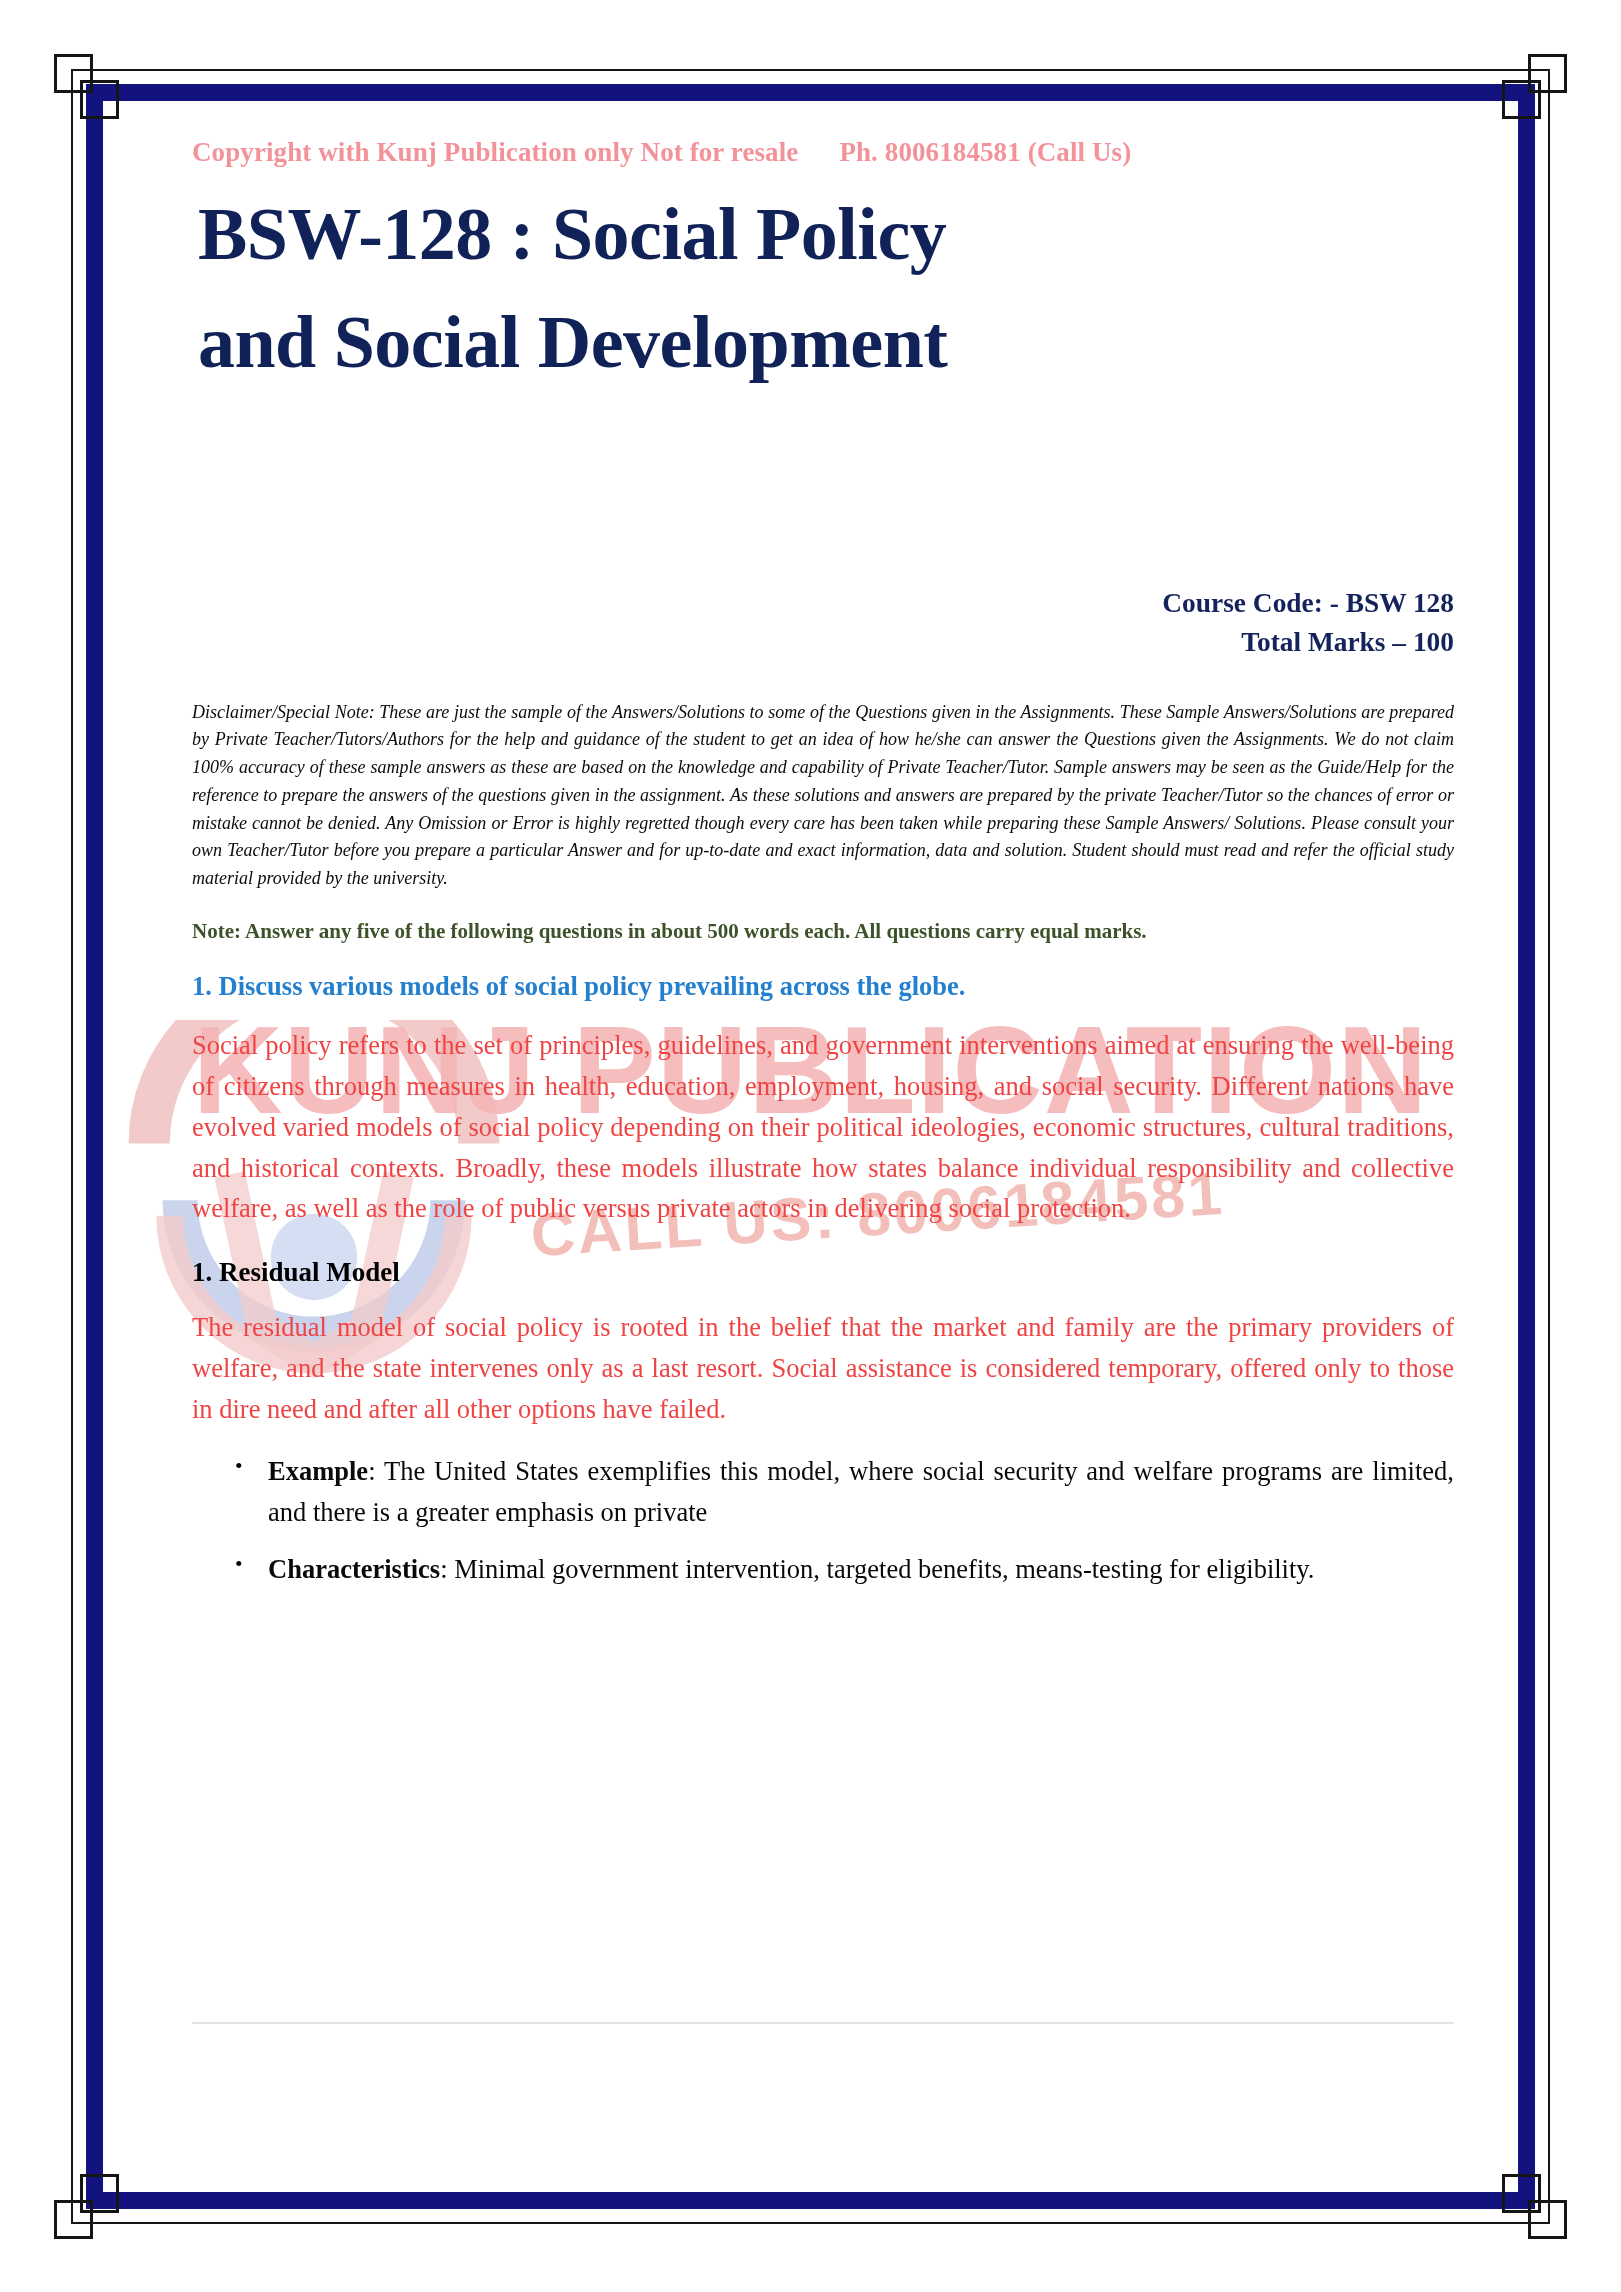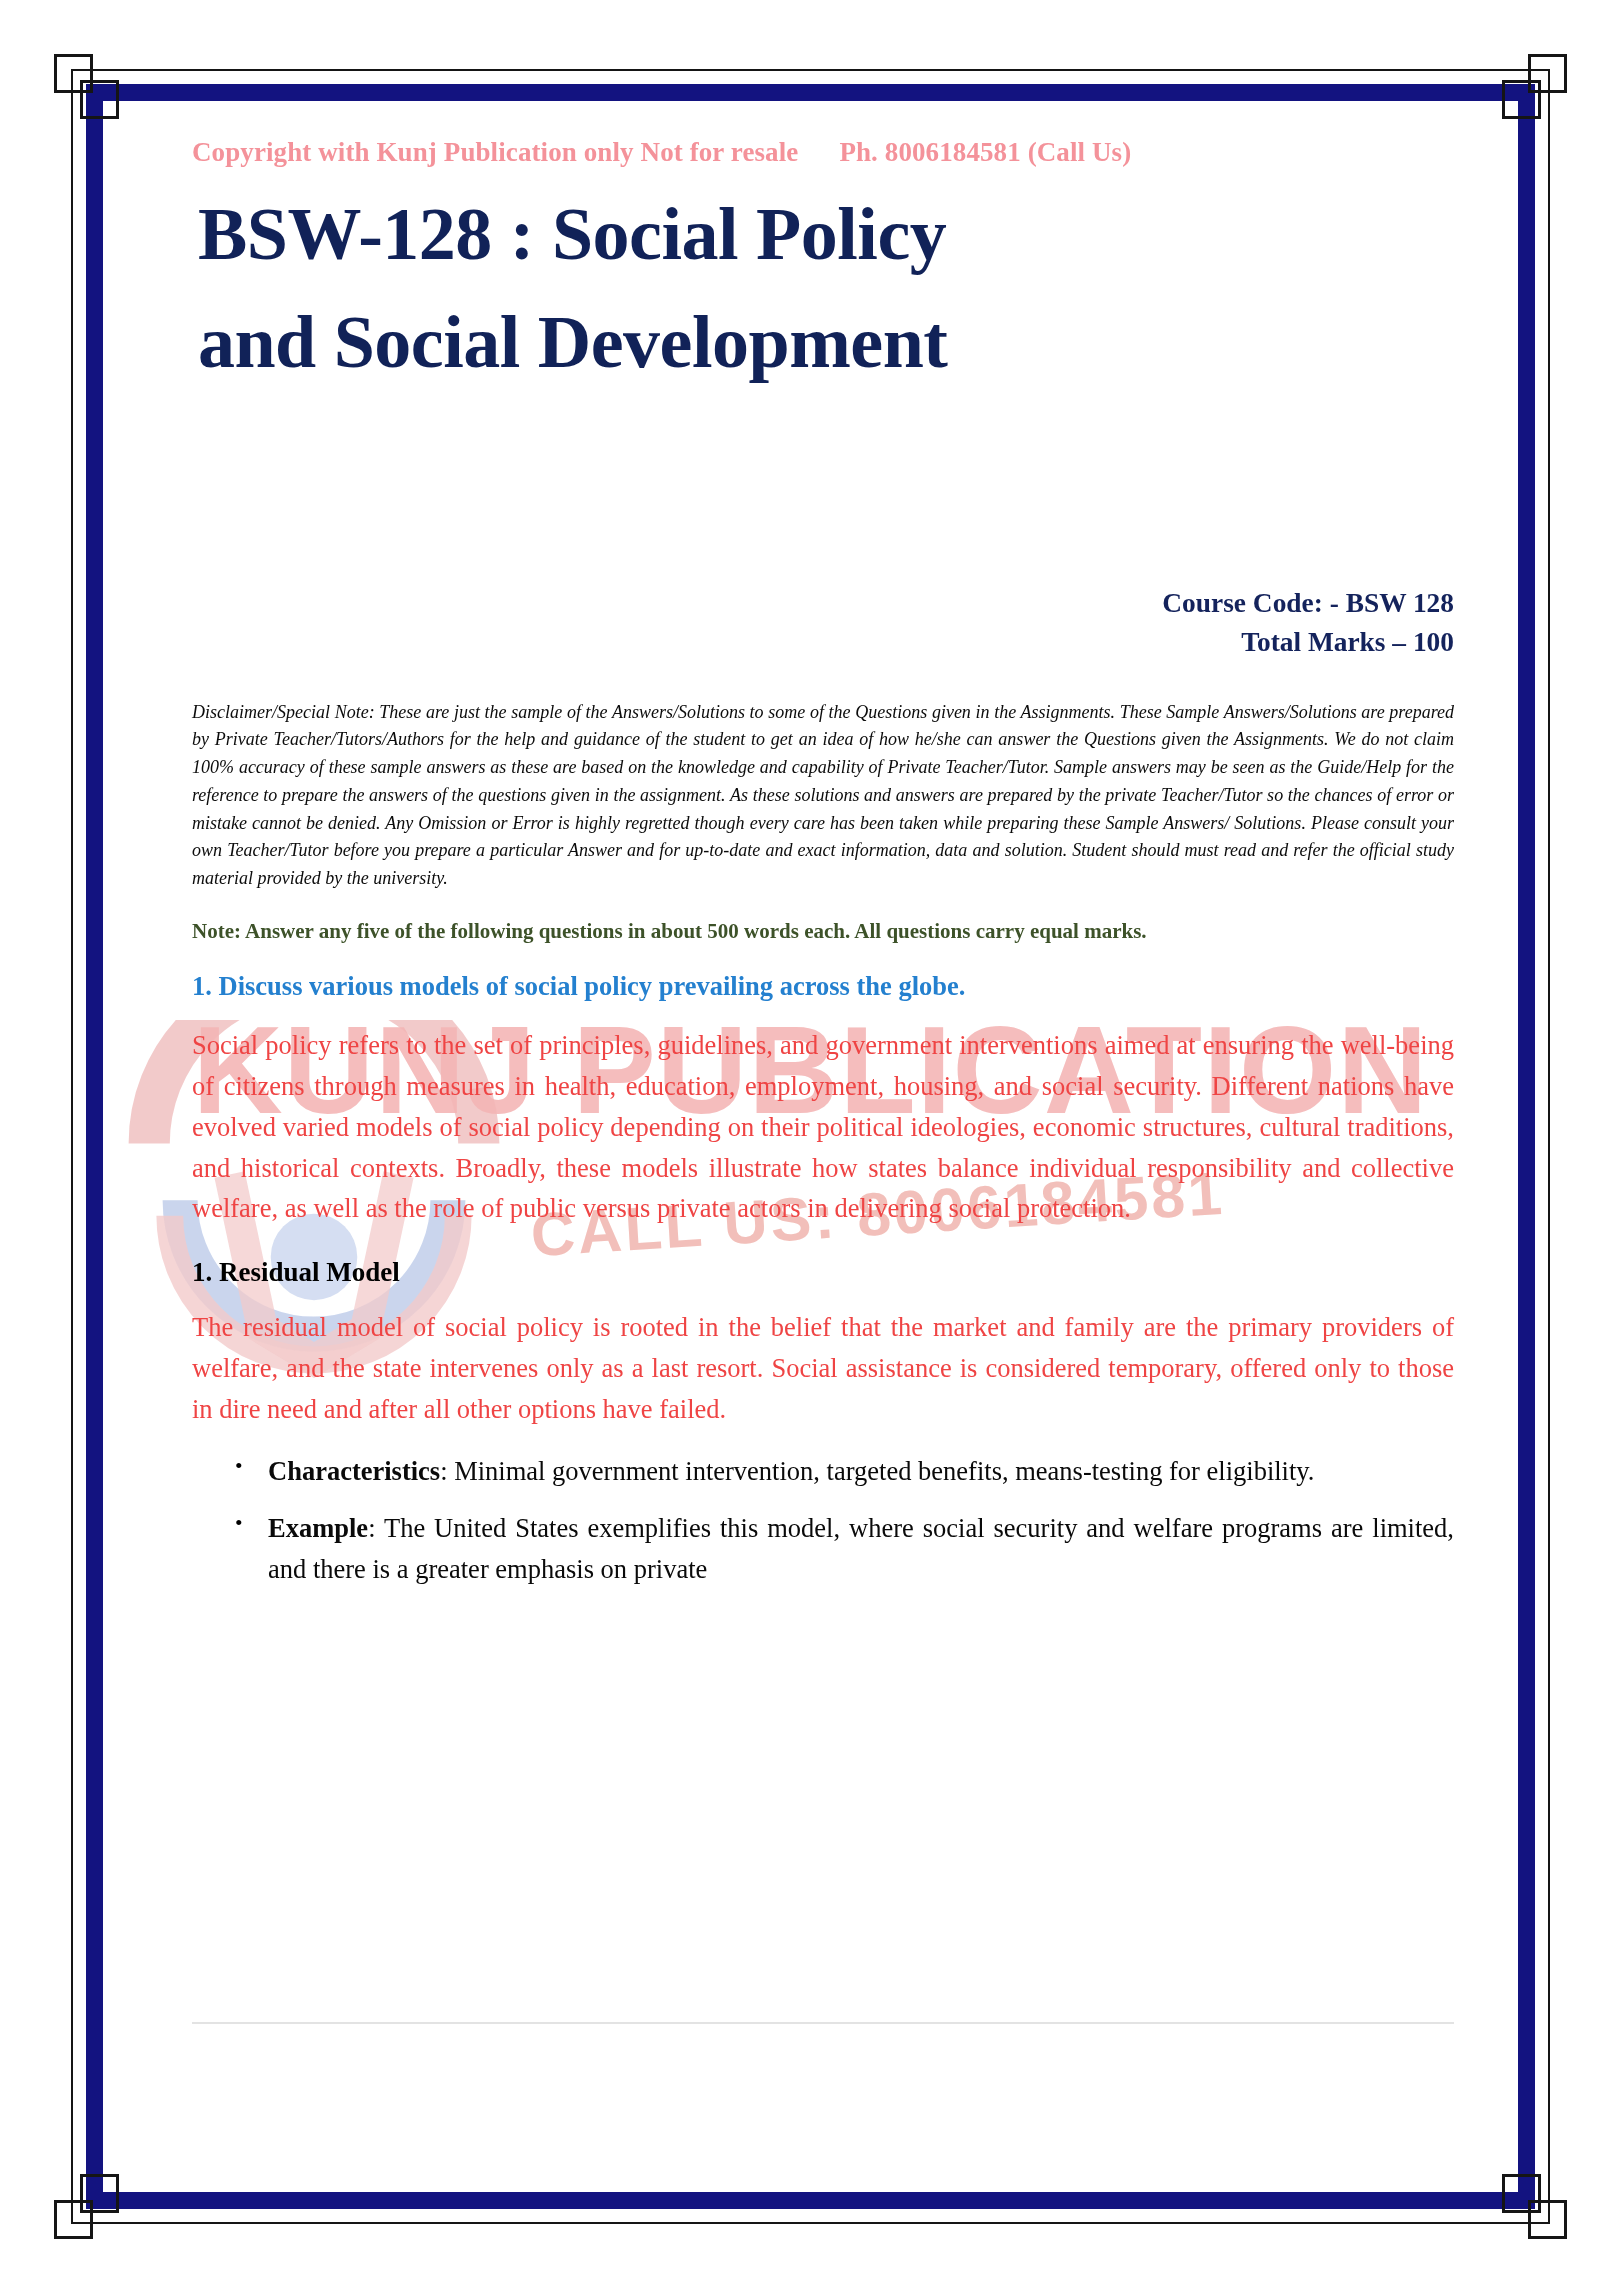--- a/index.html
+++ b/index.html
@@ -314,25 +314,25 @@
     </div>
 
     <div class="body-para">Social policy refers to the set of principles, guidelines, and government interventions aimed at ensuring the well-being of citizens through measures in health, education, employment, housing, and social security. Different nations have evolved varied models of social policy depending on their political ideologies, economic structures, cultural traditions, and historical contexts. Broadly, these models illustrate how states balance individual responsibility and collective welfare, as well as the role of public versus private actors in delivering social protection.</div>
 
     <div class="sub-head">1. Residual Model</div>
 
     <div class="body-para">The residual model of social policy is rooted in the belief that the market and family are the primary providers of welfare, and the state intervenes only as a last resort. Social assistance is considered temporary, offered only to those in dire need and after all other options have failed.</div>
 
     <ul class="bullets">
       <li>
+        <b>Example</b><span>: The United States exemplifies this model, where social security and welfare programs are limited, and there is a greater emphasis on private</span>
+      </li>
+      <li>
         <b>Characteristics</b><span>: Minimal government intervention, targeted benefits, means-testing for eligibility.</span>
       </li>
-      <li>
-        <b>Example</b><span>: The United States exemplifies this model, where social security and welfare programs are limited, and there is a greater emphasis on private</span>
-      </li>
     </ul>
 
   </div>
 
   <div class="footer">
     <div class="footer-rule"></div>
   </div>
 
 </div>
 

